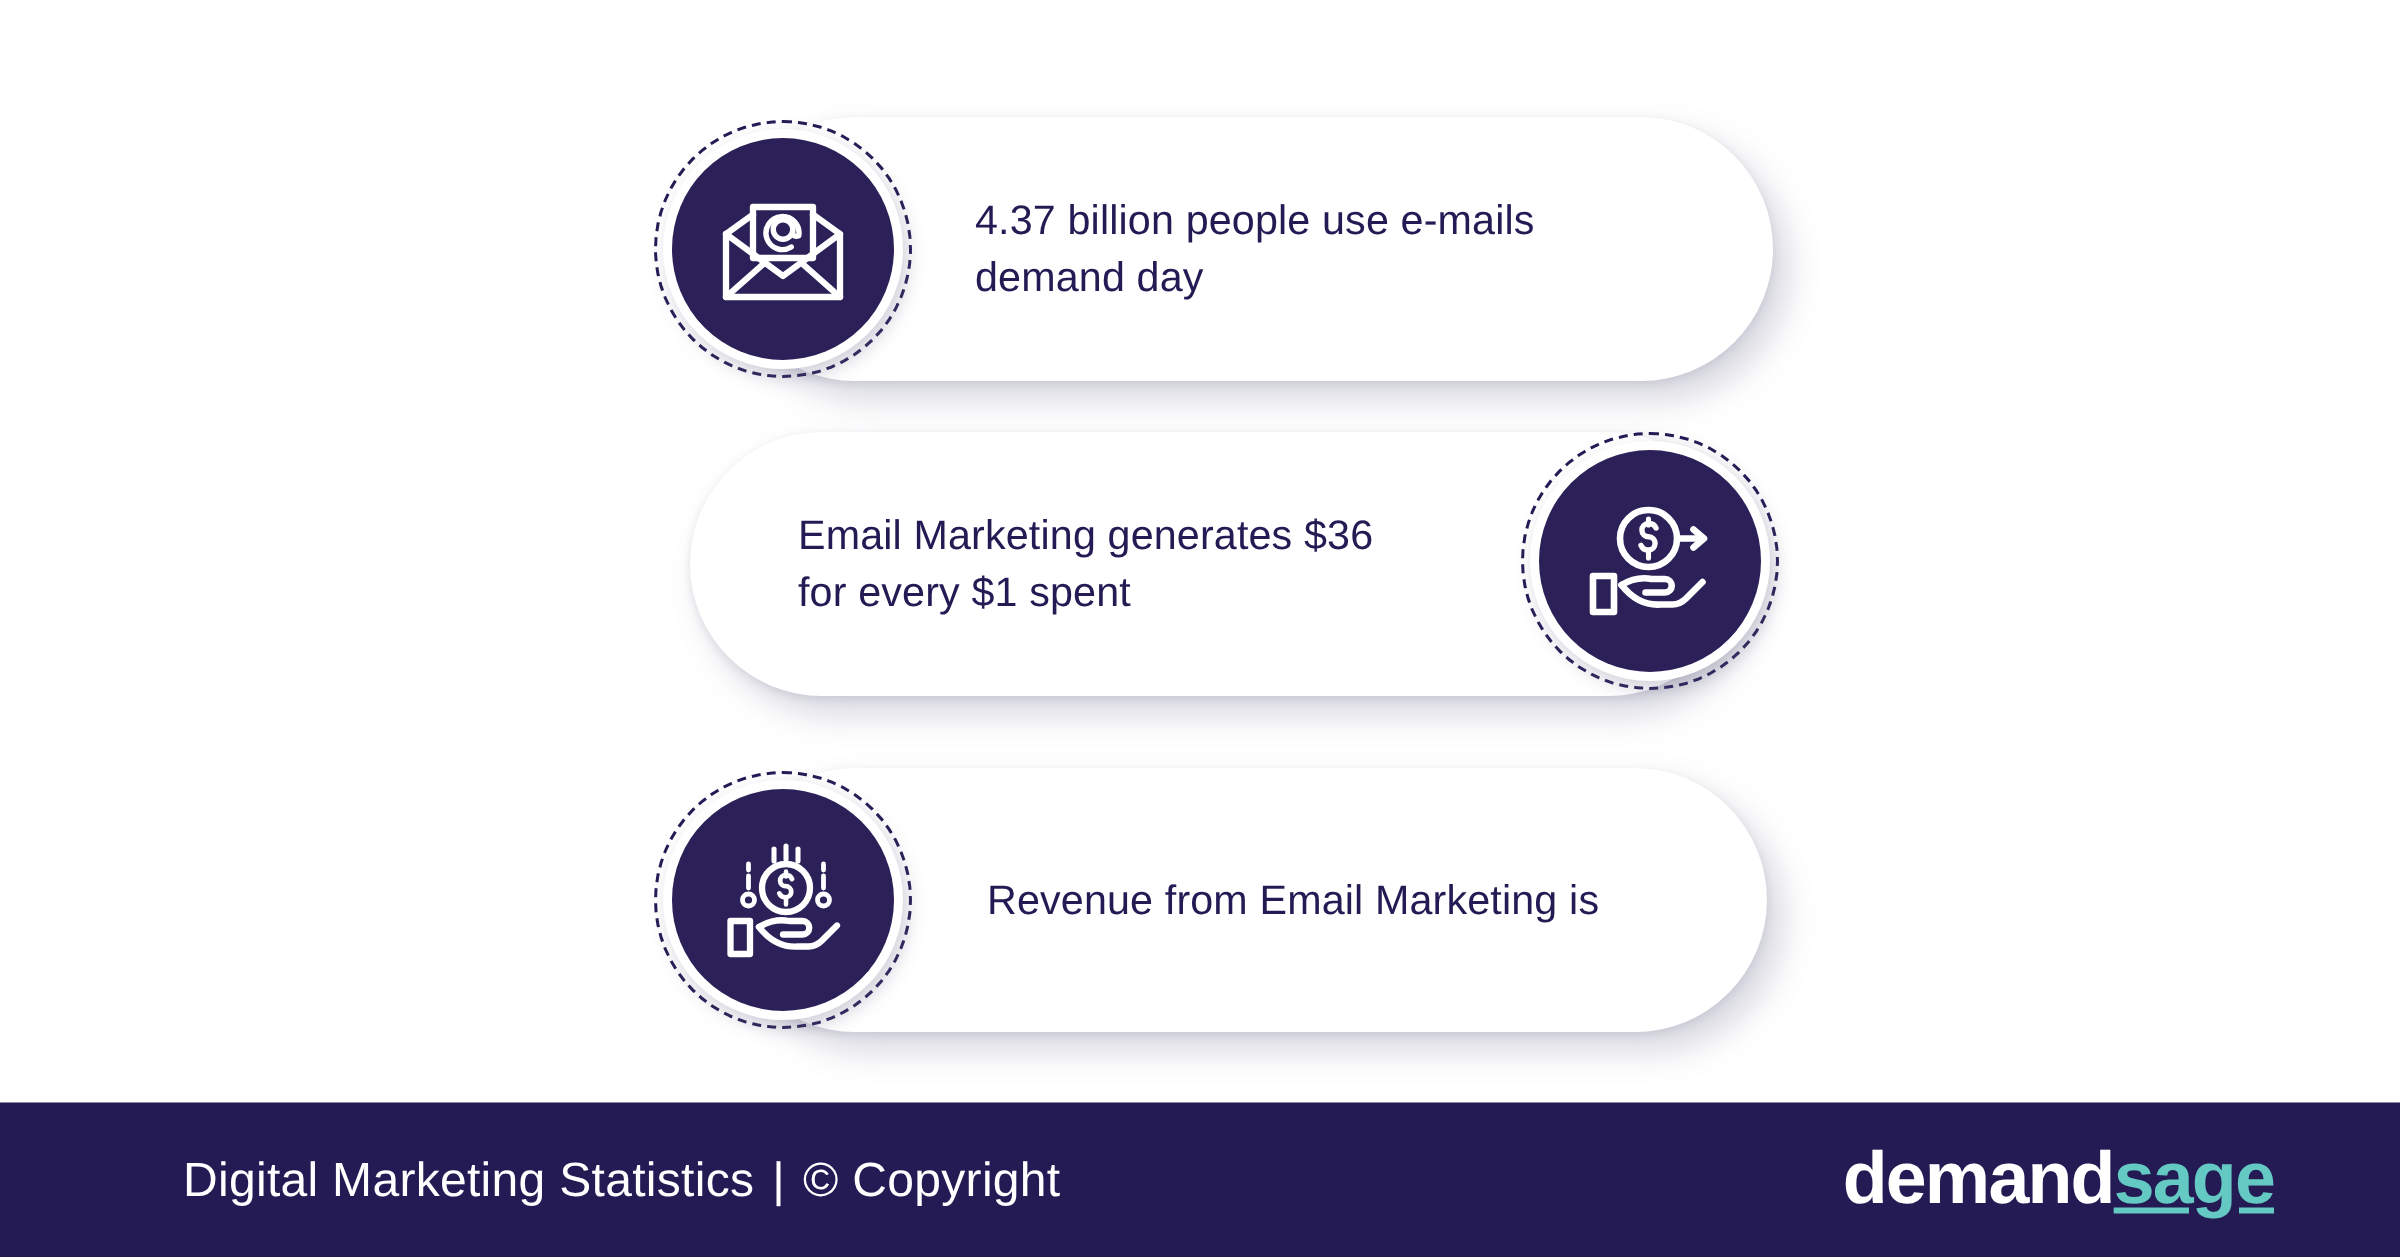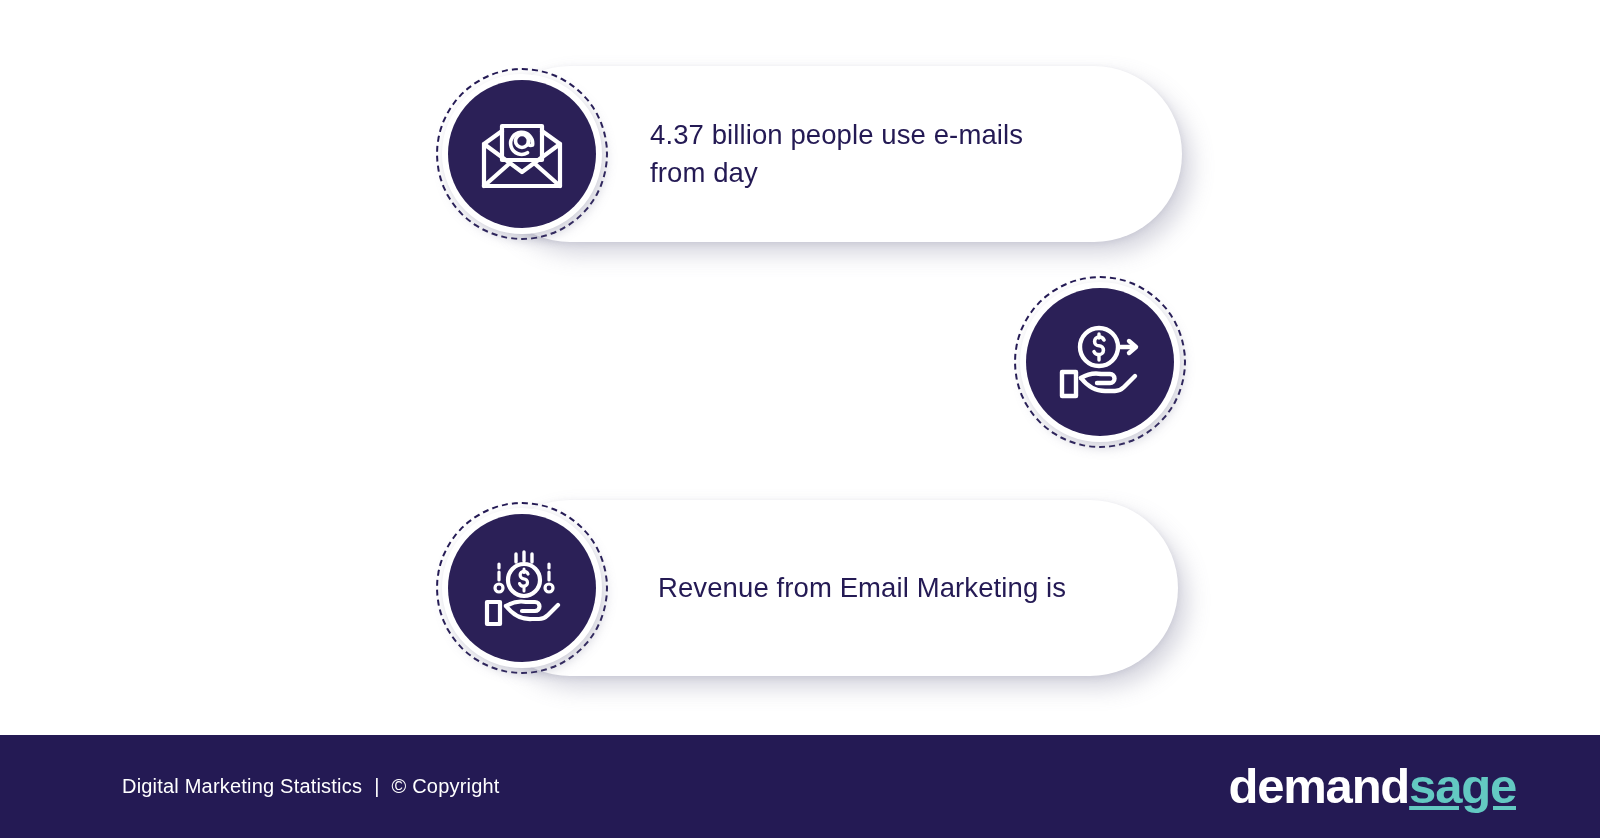--- a/index.html
+++ b/index.html
@@ -20,21 +20,21 @@
   .infographic {
     position: absolute;
     inset: 0;
     background: #ffffff;
   }
 
   
   .cards {
     position: absolute;
     left: 0;
-    top: 4px;
+    top: 16px;
     width: 1600px;
     height: 735px;
     text-decoration: underline;
   }
 
   .stat-card {
     position: absolute;
     height: 176px;
     background: #ffffff;
     border-radius: 92px;
@@ -139,21 +139,21 @@
     height: 103px;
     background: #241a54;
     display: flex;
     align-items: center;
     justify-content: space-between;
     padding: 0 84px 0 122px;
   }
 
   .footer-caption {
     color: #ffffff;
-    font-size: 20px;
+    font-size: 32px;
     letter-spacing: 0.2px;
     white-space: nowrap;
   }
 
   .footer-caption .sep { margin: 0 12px; }
 
   .logo {
     font-size: 49px;
     font-weight: 600;
     letter-spacing: -1.2px;
@@ -164,21 +164,21 @@
   .logo .brand-b { color: #63c9c2; text-decoration: underline; }
 </style>
 </head>
 <body>
 
 <div class="infographic">
 
   <div class="cards">
 
     <div class="stat-card card-1">
-      <div class="stat-text"><span>4.37 billion people use e-mails</span><br><span>from day</span></div>
+      <div class="stat-text"><span>4.37 billion people use e-mails</span><br><span>demand day</span></div>
     </div>
 
     <div class="icon-badge badge-1">
       <div class="icon-disc">
         <svg width="84" height="72" viewBox="0 0 84 72" fill="none" stroke="#ffffff" stroke-width="4.2" stroke-linejoin="round" stroke-linecap="round">
 
           <rect x="22" y="8" width="40" height="34" fill="none"></rect>
 
           <circle cx="42" cy="23" r="6.5" fill="none" stroke-width="3.6"></circle>
           <path d="M48.5 23 v3.6 a4 4 0 0 0 4 0.6 a11 11 0 1 0 -5 7.5" fill="none" stroke-width="3.6"></path>
@@ -186,20 +186,23 @@
           <path d="M4 26 L42 54 L80 26 L80 68 L4 68 Z" fill="none"></path>
 
           <path d="M4 26 L22 13"></path>
           <path d="M80 26 L62 13"></path>
           <path d="M4 68 L30 45"></path>
           <path d="M80 68 L54 45"></path>
         </svg>
       </div>
     </div>
 
+    <div class="stat-card card-2">
+      <div class="stat-text"><span>Email Marketing generates $36</span><br><span>for every $1 spent</span></div>
+    </div>
 
     <div class="icon-badge badge-2">
       <div class="icon-disc">
         <svg width="86" height="76" viewBox="0 0 86 76" fill="none" stroke="#ffffff" stroke-width="4.4" stroke-linejoin="round" stroke-linecap="round">
 
           <circle cx="42" cy="23" r="19" fill="none"></circle>
 
           <path d="M47 16 a5 5 0 0 0 -5 -3 a4.4 4.4 0 0 0 0 8.8 a4.4 4.4 0 0 1 0 8.8 a5 5 0 0 1 -5 -3" stroke-width="3.6" fill="none"></path>
           <path d="M42 10 v4" stroke-width="3.4"></path>
           <path d="M42 32 v4" stroke-width="3.4"></path>

